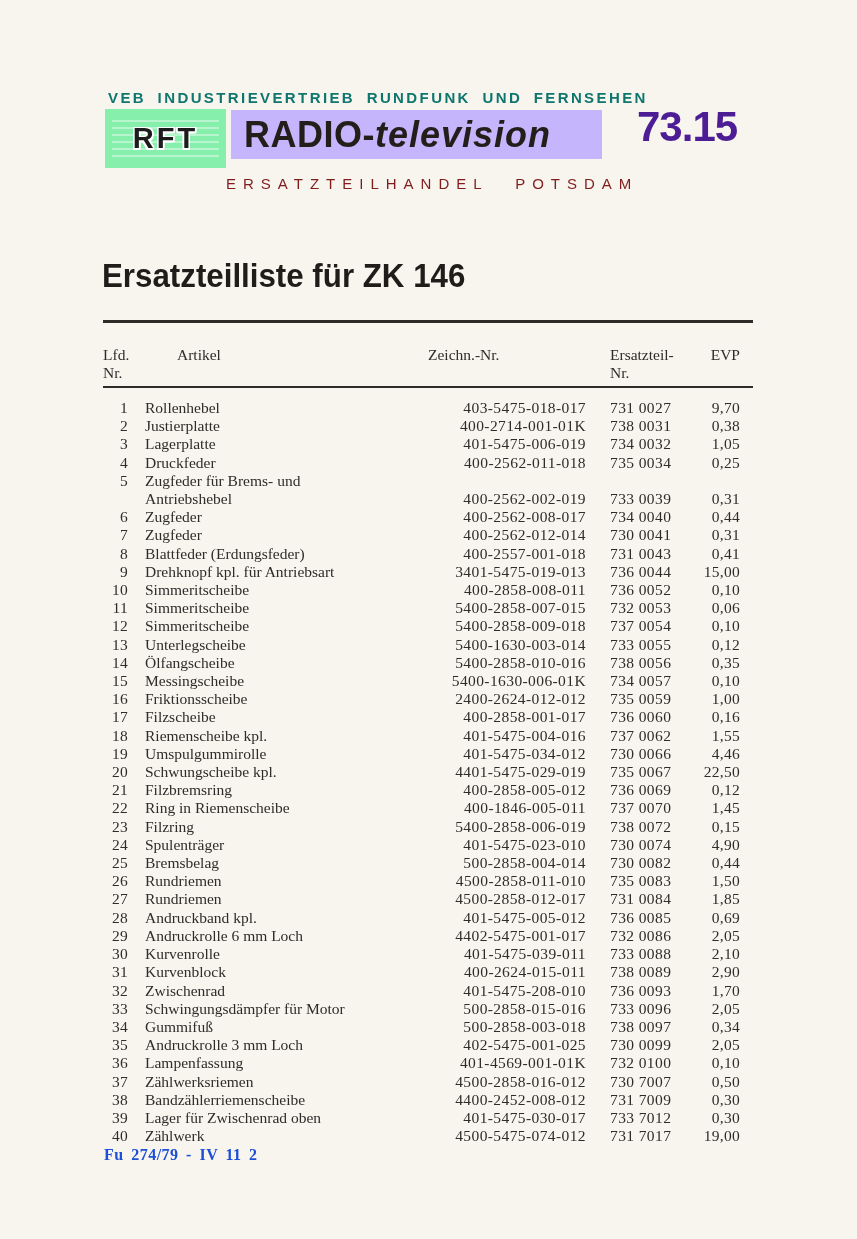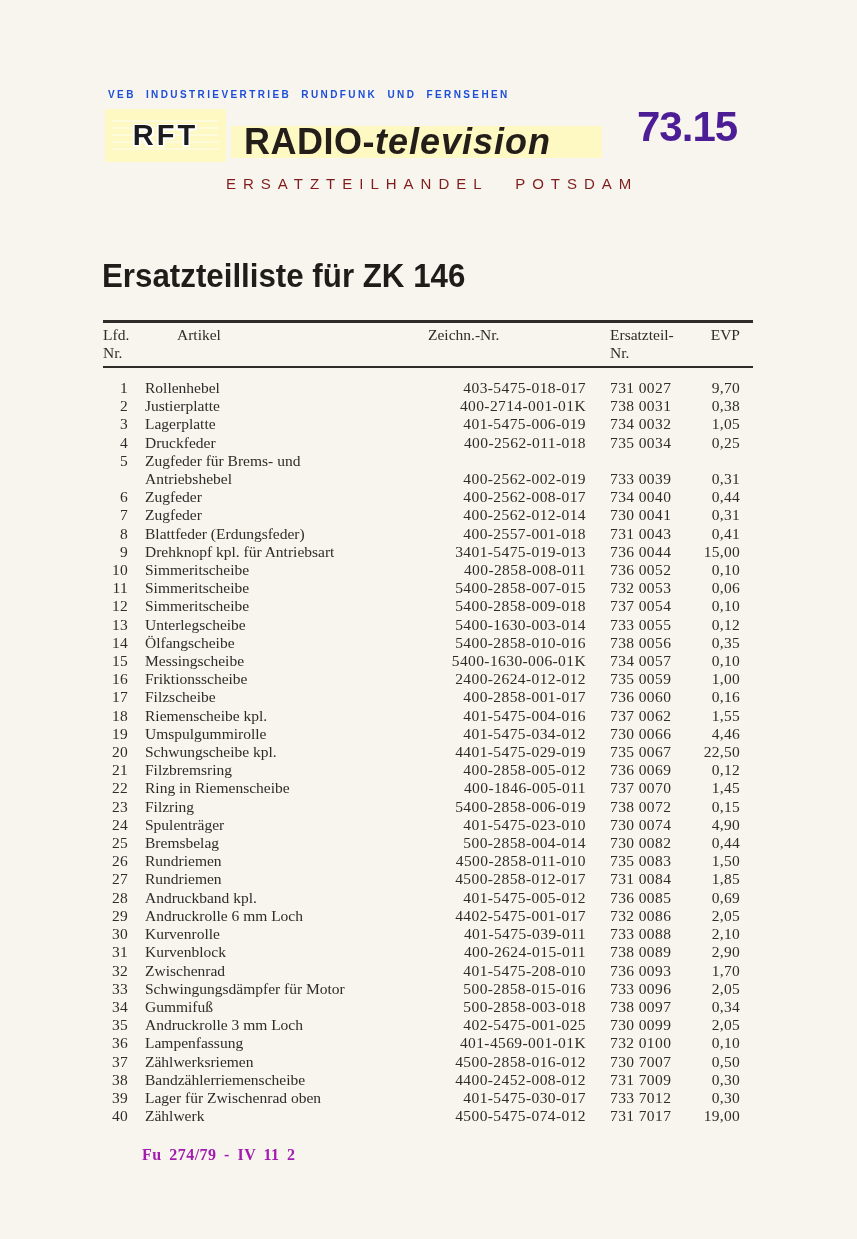--- a/index.html
+++ b/index.html
@@ -9,55 +9,54 @@
     margin:0 auto;
     background:#f8f5ef;
     font-family:"Liberation Serif", serif;
     color:#2e2c29;
     overflow:hidden;
   }
   
   .company-line{
     position:absolute;left:108px;top:89px;
     font-family:"Liberation Sans", sans-serif;
-    font-size:10px;font-weight:700;
+    font-size:15px;font-weight:700;
     letter-spacing:2.4px;word-spacing:5px;
-    color:#1d4ed8;white-space:nowrap;
+    color:#0f766e;white-space:nowrap;
   }
   .logo-row{position:absolute;left:105px;top:109px;height:53px;}
   .rft-box{
     position:absolute;left:0;top:0;
-    width:121px;height:53px;
-    background:#fef9c3;
+    width:121px;height:59px;
+    background:#86efac;
     display:flex;align-items:center;justify-content:center;
   }
   .rft-box .stripes{
     position:absolute;left:7px;right:7px;top:11px;bottom:11px;
     background:repeating-linear-gradient(to bottom,
       rgba(255,255,255,.75) 0 2px, rgba(255,255,255,0) 2px 7px);
     opacity:.55;
   }
   .rft-text{
     position:relative;
     font-family:"Liberation Sans", sans-serif;
     font-size:29px;font-weight:800;letter-spacing:3px;
     color:#1c1c1c;
     text-shadow:-1.5px -1.5px 0 #fff,1.5px -1.5px 0 #fff,
                 -1.5px 1.5px 0 #fff,1.5px 1.5px 0 #fff,
                 0 -1.5px 0 #fff,0 1.5px 0 #fff,
                 -1.5px 0 0 #fff,1.5px 0 0 #fff;
   }
   .red-banner{
     position:absolute;left:126px;top:1px;
-    width:371px;height:32px;
-    background:#fef9c3;
+    width:371px;height:49px;
+    background:#c4b5fd;
     display:flex;align-items:center;
     padding-left:13px;box-sizing:border-box;
     white-space:nowrap;
-    margin-top:16px;
   }
   .banner-text{
     font-family:"Liberation Sans", sans-serif;
     font-size:36px;font-weight:800;color:#231e19;letter-spacing:.5px;
   }
   .banner-italic{font-style:italic;letter-spacing:1px;}
   .issue-number{
     position:absolute;left:637px;top:103px;
     font-family:"Liberation Sans", sans-serif;
     font-size:42px;font-weight:800;color:#4c1d95;letter-spacing:-1px;
@@ -81,39 +80,39 @@
     position:absolute;left:103px;top:320px;width:650px;
     font-size:15.5px;
   }
   .rule-top{border-top:3px solid #2e2c29;}
   .rule-mid{border-top:2.5px solid #2e2c29;}
   .tr{
     display:grid;
     grid-template-columns:25px 300px 158px 82px 85px;
     line-height:18.2px;
   }
-  .thead{padding-top:3px;padding-bottom:5px;line-height:17.5px;}
+  .thead{padding-top:23px;padding-bottom:5px;line-height:17.5px;}
   .thead .td{align-self:start !important;}
   .th-lfd{text-align:left;white-space:nowrap;}
   .th-artikel{padding-left:49px;}
   .th-zeichn{text-align:left;padding-left:0px;}
   .th-ers{padding-left:24px;white-space:nowrap;}
   .th-evp{text-align:right;padding-right:13px;}
   .tbody{padding-top:11px;padding-bottom:8px;}
   .td{white-space:nowrap;}
   .td.nr{text-align:right;align-self:start;letter-spacing:.3px;}
   .td.artikel{padding-left:17px;align-self:start;white-space:normal;}
   .td.zeichn{text-align:right;align-self:end;letter-spacing:.4px;}
   .td.ers{padding-left:24px;align-self:end;letter-spacing:.4px;}
   .td.evp{text-align:right;align-self:end;padding-right:13px;letter-spacing:.3px;}
   
   .form-number{
     position:absolute;left:104px;top:1146px;
-    font-size:16px;font-weight:600;color:#a21caf;
-    letter-spacing:.5px;word-spacing:3px;margin-left:38px;
+    font-size:16px;font-weight:600;color:#1d4ed8;
+    letter-spacing:.5px;word-spacing:3px;
   }
 </style>
 </head>
 <body>
 
 <div class="page">
 
   <div class="company-line">VEB INDUSTRIEVERTRIEB RUNDFUNK UND FERNSEHEN</div>
 
   <div class="logo-row">

